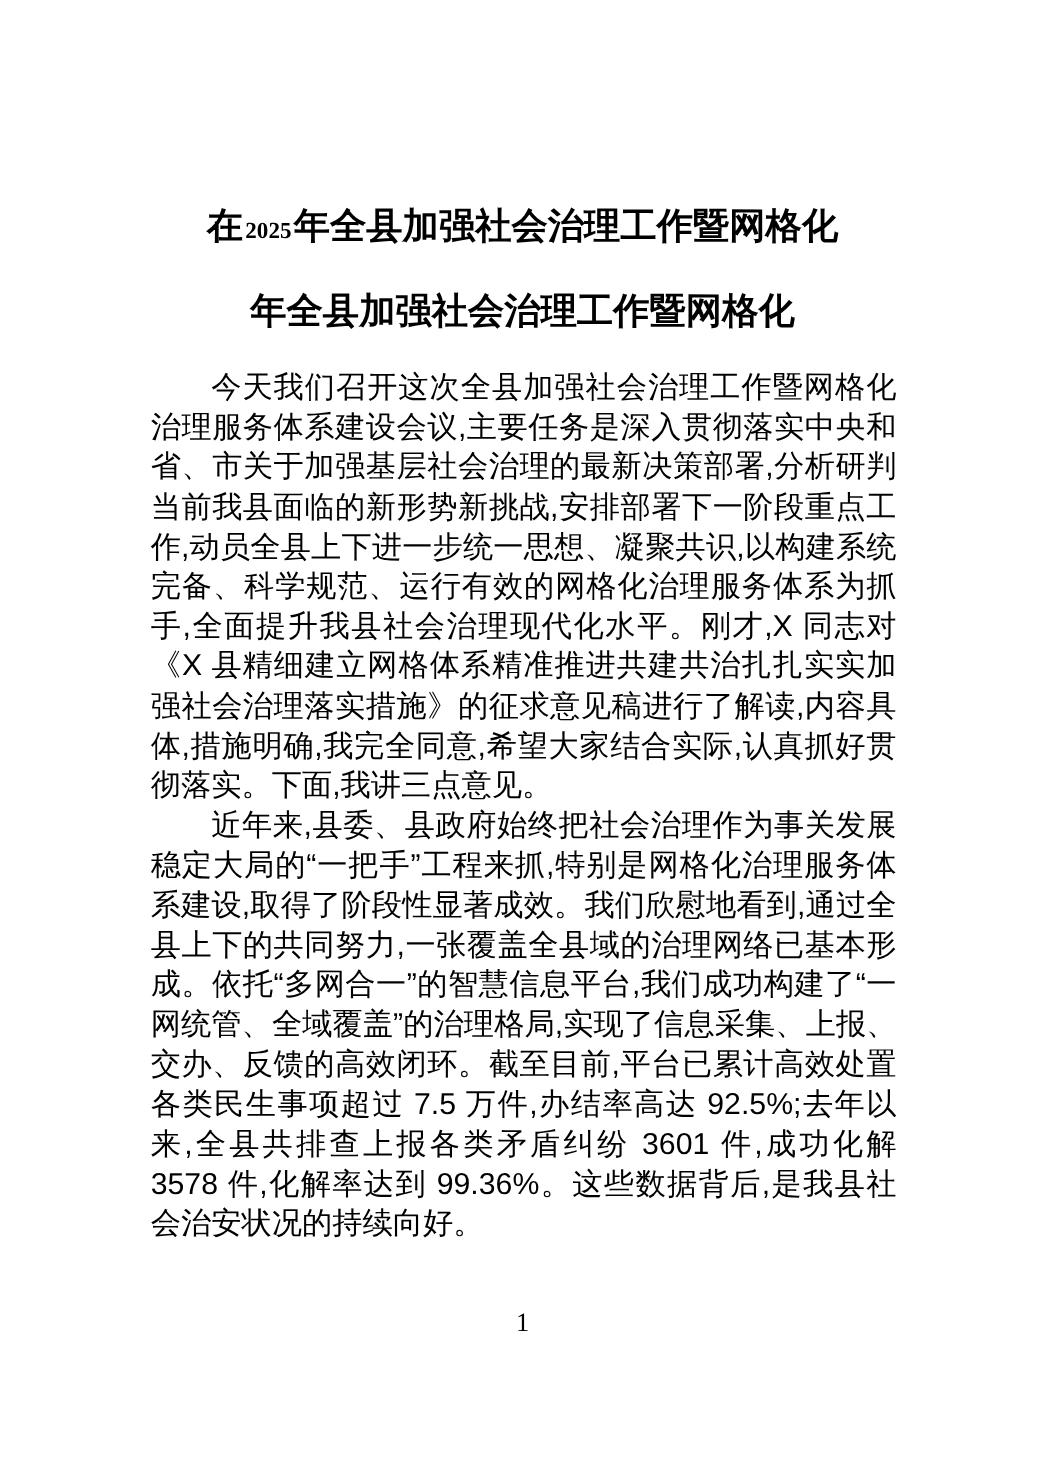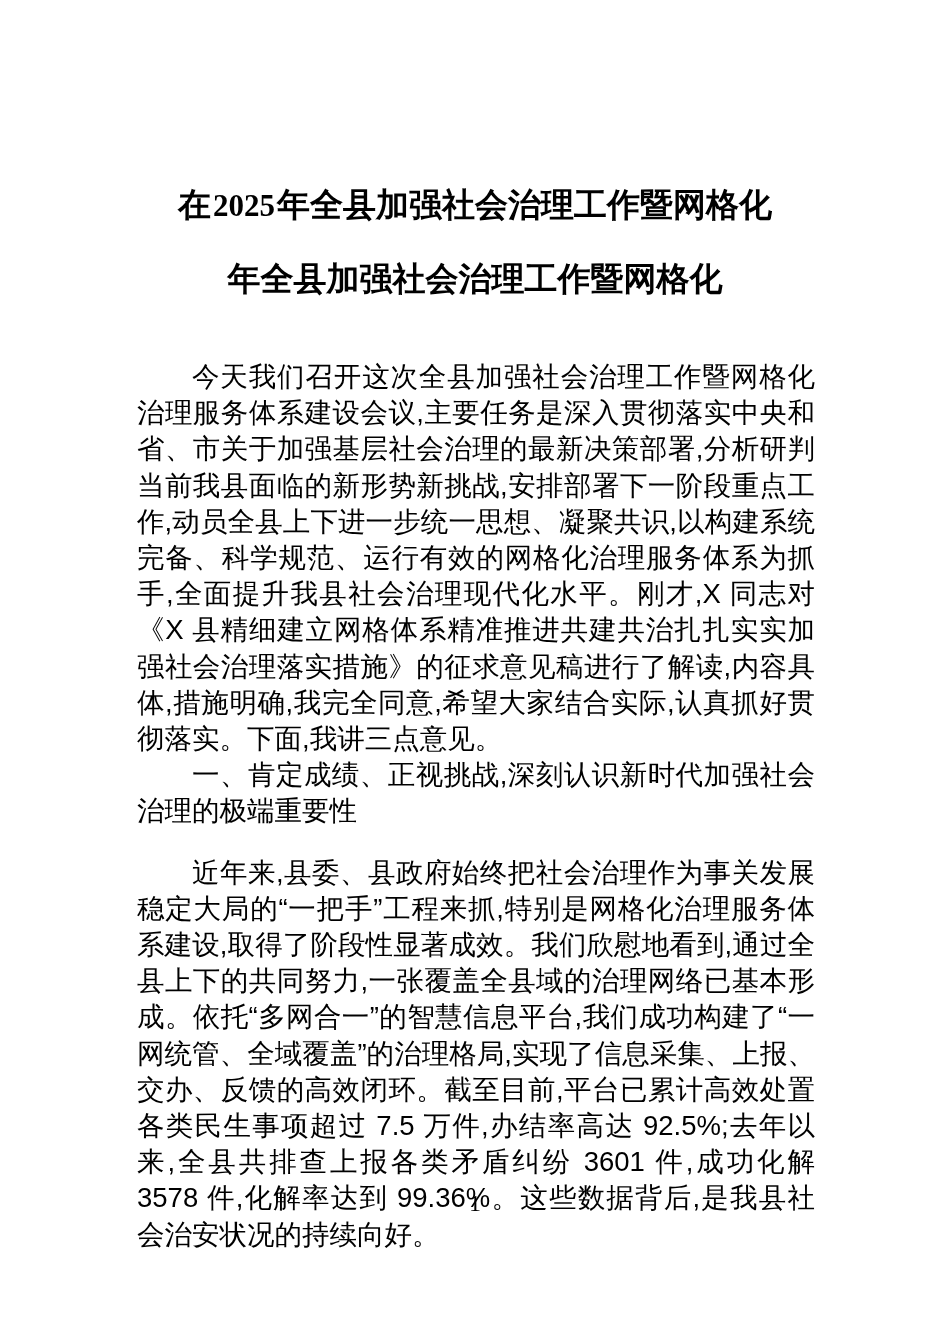--- a/index.html
+++ b/index.html
@@ -44,21 +44,21 @@
     white-space: nowrap;
   }
   
   .lat {
     font-family: "Liberation Serif", "DejaVu Serif", serif;
     font-weight: normal;
     padding: 0 2px;
   }
   .doc-title .lat {
     font-weight: bold;
-    font-size: 31px;
+    font-size: 21px;
   }
 
   
   .body-block {
     position: absolute;
     left: 137px;
     top: 334px;
     width: 678px;
     font-size: 27.5px;
     line-height: 36.2px;
@@ -70,21 +70,20 @@
     margin: 0;
     text-align: justify;
     text-justify: inter-character;
     white-space: normal;
   }
   .para.salutation {
     text-indent: 0;
   }
   .para.indent {
     text-indent: 2em;
-    margin-top: 25px;
   }
   .para.heading-num {
     text-indent: 2em;
   }
 
   
   .page-number {
     position: absolute;
     left: 0;
     top: 1190px;
@@ -103,21 +102,20 @@
   <div class="doc-title">
     <span class="tline">在<span class="lat">2025</span>年全县加强社会治理工作暨网格化</span>
     <span class="tline">年全县加强社会治理工作暨网格化</span>
   </div>
 
   <div class="body-block">
 
 
     <p class="para indent">今天我们召开这次全县加强社会治理工作暨网格化治理服务体系建设会议,主要任务是深入贯彻落实中央和省、市关于加强基层社会治理的最新决策部署,分析研判当前我县面临的新形势新挑战,安排部署下一阶段重点工作,动员全县上下进一步统一思想、凝聚共识,以构建系统完备、科学规范、运行有效的网格化治理服务体系为抓手,全面提升我县社会治理现代化水平。刚才,X 同志对《X 县精细建立网格体系精准推进共建共治扎扎实实加强社会治理落实措施》的征求意见稿进行了解读,内容具体,措施明确,我完全同意,希望大家结合实际,认真抓好贯彻落实。下面,我讲三点意见。</p>
 
-    <p class="para heading-num">一、肯定成绩、正视挑战,深刻认识新时代加强社会治理的极端重要性</p>
 
     <p class="para indent">近年来,县委、县政府始终把社会治理作为事关发展稳定大局的“一把手”工程来抓,特别是网格化治理服务体系建设,取得了阶段性显著成效。我们欣慰地看到,通过全县上下的共同努力,一张覆盖全县域的治理网络已基本形成。依托“多网合一”的智慧信息平台,我们成功构建了“一网统管、全域覆盖”的治理格局,实现了信息采集、上报、交办、反馈的高效闭环。截至目前,平台已累计高效处置各类民生事项超过 7.5 万件,办结率高达 92.5%;去年以来,全县共排查上报各类矛盾纠纷 3601 件,成功化解 3578 件,化解率达到 99.36%。这些数据背后,是我县社会治安状况的持续向好。</p>
 
   </div>
 
   <div class="page-number">1</div>
 
 </div>
 
 </body></html>

